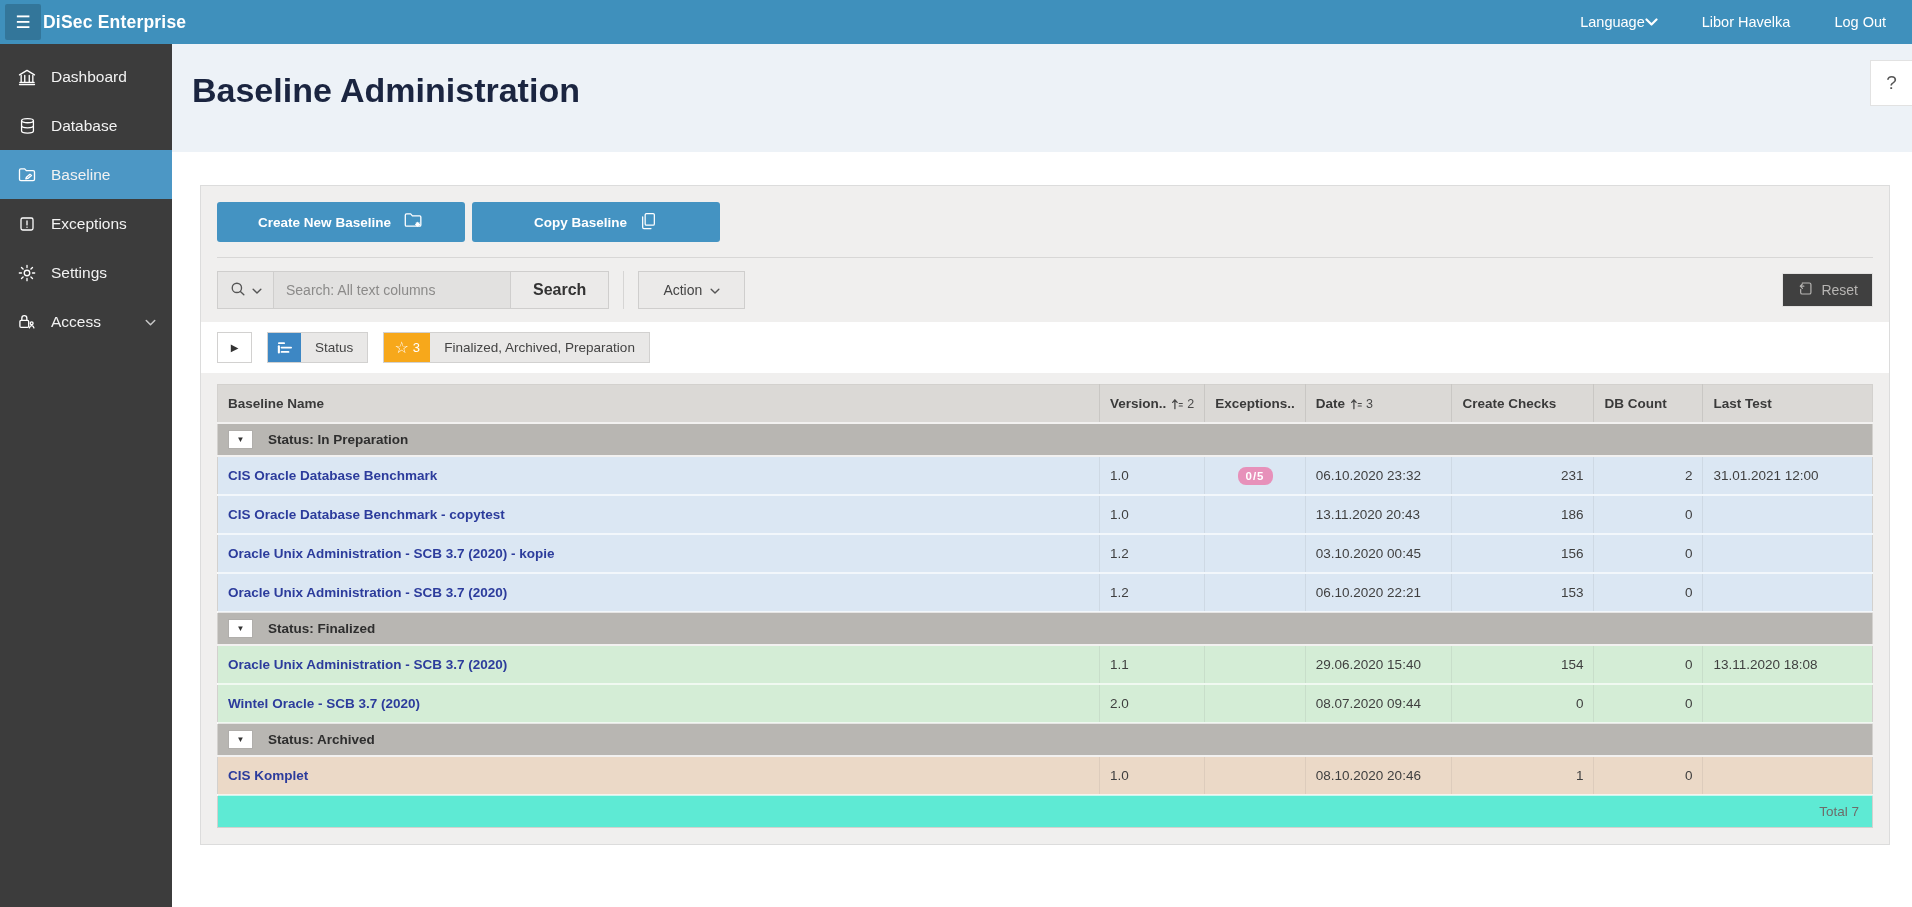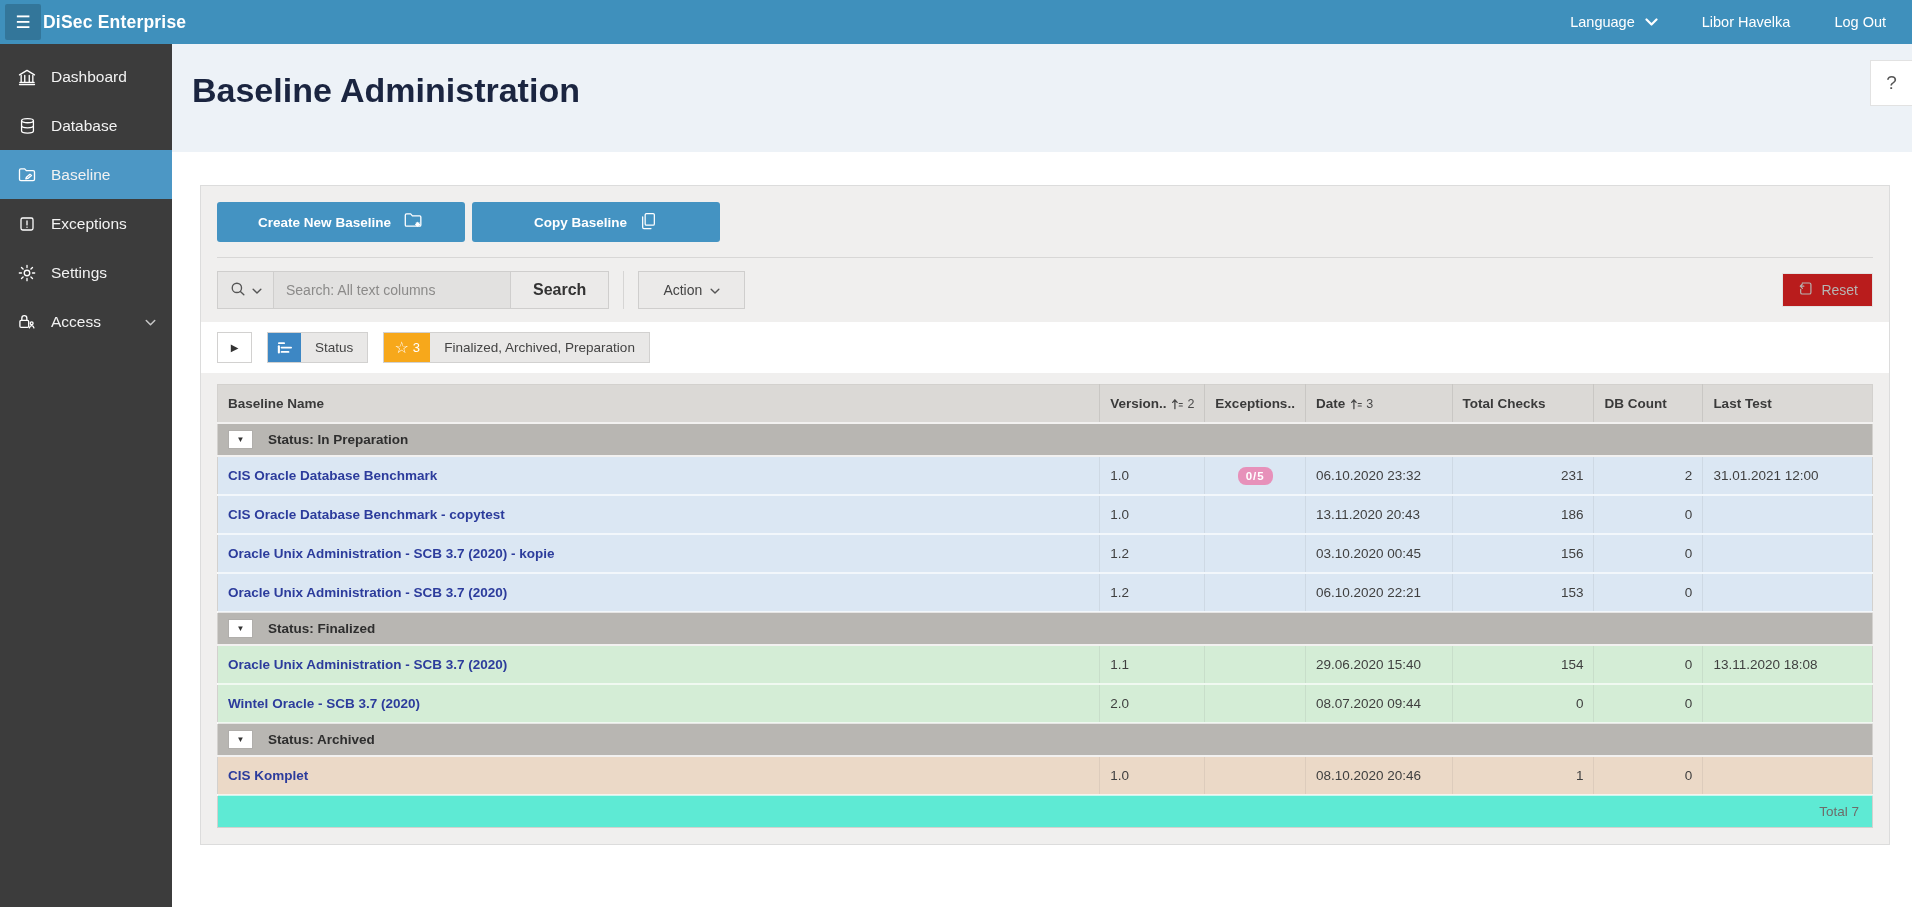--- a/index.html
+++ b/index.html
@@ -7,21 +7,21 @@
   body { font-family:"Liberation Sans", sans-serif; background:#fff; color:#333; }
 
   .app { display:flex; flex-direction:column; height:100%; }
 
   
   .topbar { height:44px; background:#3f90bc; display:flex; align-items:center; color:#fff; flex:0 0 auto; }
   .hamburger { width:36px; height:36px; margin-left:5px; background:rgba(0,0,0,0.18); border:none; border-radius:2px;
                color:#fff; font-size:17px; display:flex; align-items:center; justify-content:center; cursor:pointer; }
   .app-title { font-size:17.5px; font-weight:700; margin-left:2px; letter-spacing:.2px; }
   .topbar-right { margin-left:auto; display:flex; align-items:center; gap:44px; margin-right:26px; font-size:14.5px; }
-  .topbar-link { color:#fff; cursor:pointer; display:flex; align-items:center; gap:10px; background:none; border:none; font-size:14.5px; font-family:inherit; }
+  .topbar-link { color:#fff; cursor:pointer; display:flex; align-items:center; background:none; border:none; font-size:14.5px; font-family:inherit; }
   .chev { display:inline-block; }
 
   
   .layout { flex:1; display:flex; min-height:0; }
   .sidebar { width:172px; background:#3c3c3c; flex:0 0 auto; padding-top:8px; }
   .side-item { height:49px; display:flex; align-items:center; padding-left:16px; color:#f2f2f2; font-size:15.5px; cursor:pointer; }
   .side-item .sicon { width:22px; display:flex; justify-content:center; margin-right:13px; flex:0 0 auto; }
   .side-item.active { background:#4c97c5; }
   .side-item .submenu-chev { margin-left:auto; margin-right:16px; color:#c7c7c7; }
 
@@ -48,21 +48,21 @@
   .toolbar { display:flex; align-items:center; margin-top:13px; height:38px; }
   .search-icon-btn { height:38px; width:57px; background:#e7e6e5; border:1px solid #cfcecd; display:flex; align-items:center; justify-content:center; gap:5px; cursor:pointer; }
   .search-input { height:38px; width:237px; background:#e2e1e0; border:1px solid #cfcecd; border-left:none; padding:0 12px;
                   font-size:14px; color:#6d28d9; font-family:inherit; outline:none; }
   .search-input::placeholder { color:#8b8a89; }
   .btn-search { height:38px; padding:0 22px; background:#ebeae9; border:1px solid #cfcecd; border-left:none; font-weight:700;
                 font-size:16px; color:#333; font-family:inherit; cursor:pointer; }
   .vdiv { width:1px; height:38px; background:#d6d5d4; margin:0 14px; }
   .btn-action { height:38px; padding:0 24px; background:#ebeae9; border:1px solid #cfcecd; font-size:14px; color:#444;
                 font-family:inherit; display:flex; align-items:center; gap:8px; cursor:pointer; }
-  .btn-reset { margin-left:auto; height:34px; padding:0 14px; background:#b91c1c; border:1px solid #e3e2e1; color:#b7b5b3;
+  .btn-reset { margin-left:auto; height:34px; padding:0 14px; background:#404040; border:1px solid #e3e2e1; color:#b7b5b3;
                font-size:14px; font-family:inherit; display:flex; align-items:center; gap:8px; cursor:default; }
 
   
   .filter-band { background:#fff; margin:13px -16px 0; padding:10px 16px; display:flex; align-items:center; }
   .expand-btn { width:35px; height:31px; background:#fff; border:1px solid #d2d1d0; color:#333; font-size:10px; cursor:pointer; }
   .chip { display:flex; align-items:stretch; border:1px solid #d2d1d0; height:31px; margin-left:15px; cursor:pointer; }
   .chip-icon { width:33px; display:flex; align-items:center; justify-content:center; }
   .chip-icon.blue { background:#3d87c4; }
   .chip-icon.orange { background:#f7a81b; width:46px; gap:4px; color:#fff; font-size:13px; }
   .chip-icon.orange .star-glyph { font-size:16px; line-height:1; }
@@ -324,21 +324,21 @@
                       <svg width="13" height="14" viewBox="0 0 14 15" fill="none" stroke="#4a4a4a" stroke-width="1.4" stroke-linecap="round">
                         <path d="M4.2 12.5V3.2M4.2 3.2L1.8 5.8M4.2 3.2l2.4 2.6"></path>
                         <path d="M8.8 7h3.4M8.8 9.6h3.4" stroke-width="1.2"></path>
                       </svg>
                     </span>
                     <span class="sort-num">3</span>
                   </div>
                 </th>
                 <th>
                   <div class="th-wrap">
-                    <span>Total Checks</span>
+                    <span>Create Checks</span>
                   </div>
                 </th>
                 <th>
                   <div class="th-wrap">
                     <span>DB Count</span>
                   </div>
                 </th>
                 <th>
                   <div class="th-wrap">
                     <span>Last Test</span>

